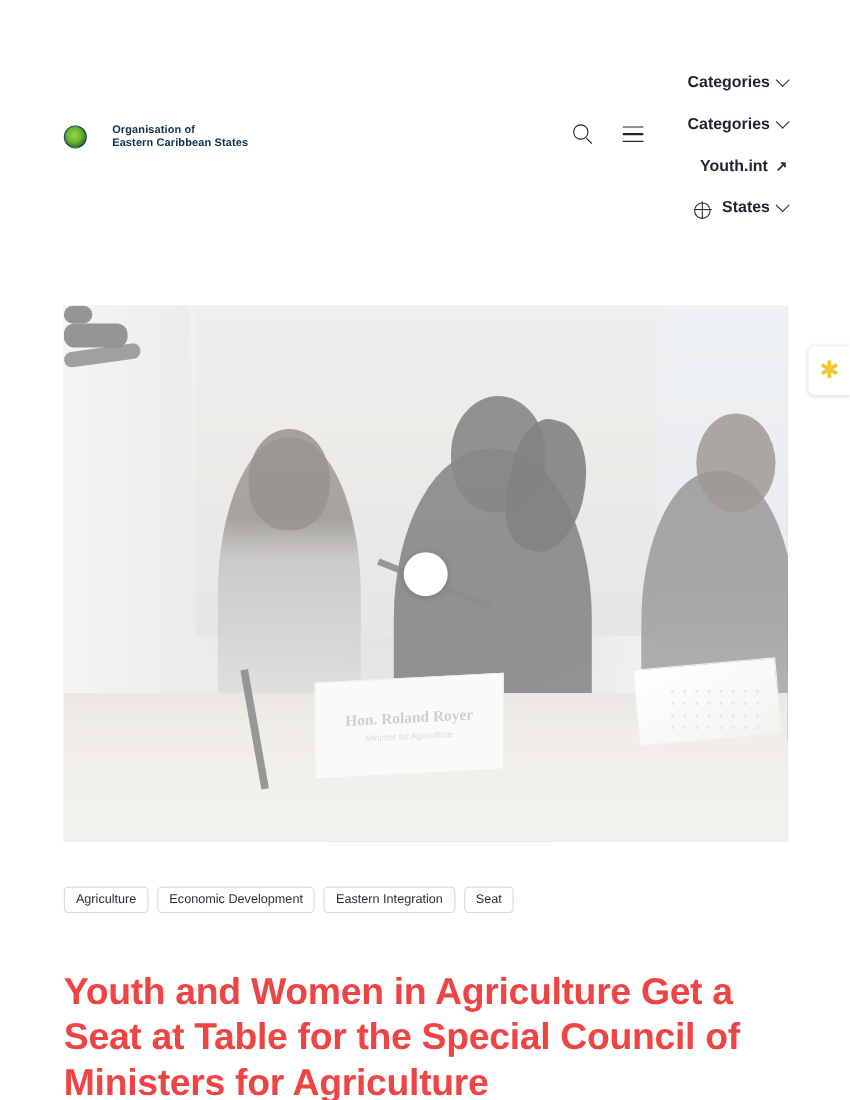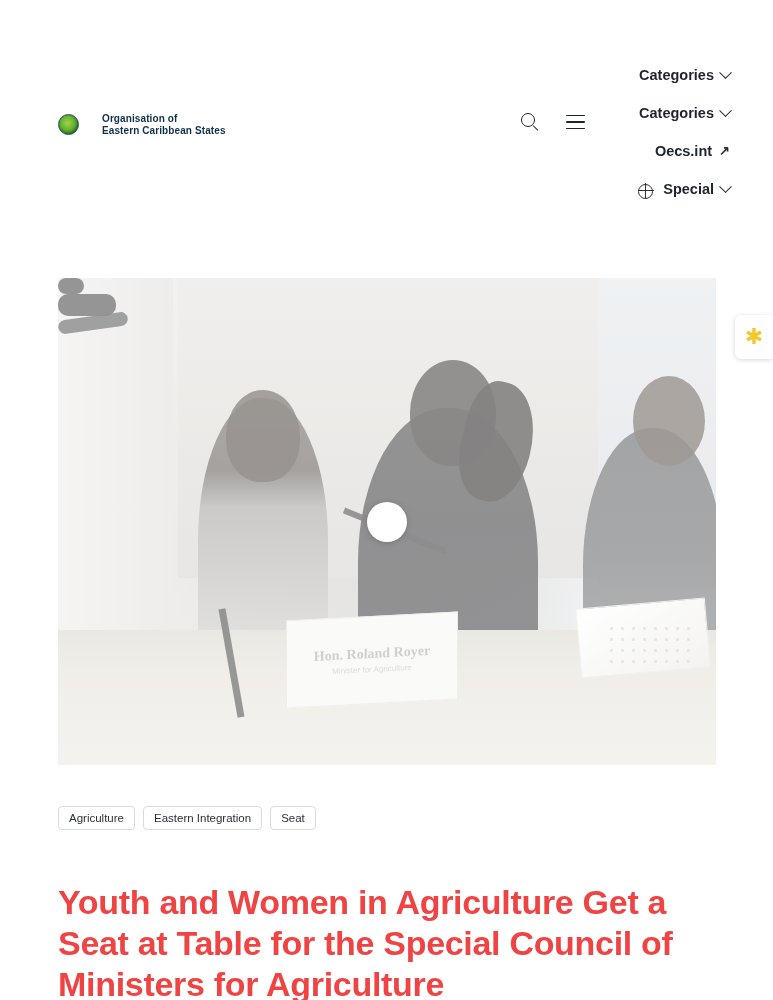--- a/index.html
+++ b/index.html
@@ -44,21 +44,21 @@
     line-height: 11.5px;
     font-weight: bold;
     color: #10304a;
     letter-spacing: .1px;
     white-space: nowrap;
   }
   .brand-text .l2 { display: block; }
 
   .header-right {
     position: absolute;
-    right: 43px;
+    right: 57px;
     top: 56px;
     width: 320px;
     text-align: left;
   }
   .nav-row {
     display: flex;
     justify-content: flex-end;
     align-items: center;
     gap: 7px;
     height: 38px;
@@ -347,26 +347,26 @@
     <nav class="header-right">
       <div class="nav-row">
         <span class="label">Categories</span>
         <span class="chev"></span>
       </div>
       <div class="nav-row">
         <span class="label">Categories</span>
         <span class="chev"></span>
       </div>
       <div class="nav-row">
-        <span class="label">Oecs.int</span>
+        <span class="label">Youth.int</span>
         <span class="arrow-ne">↗</span>
       </div>
       <div class="nav-row">
         <span class="globe"></span>
-        <span class="label">Special</span>
+        <span class="label">States</span>
         <span class="chev"></span>
       </div>
     </nav>
   </div>
 
   <div class="hero">
     <div class="hero-photo">
       <div class="wall-left"></div>
       <div class="wall-panel"></div>
       <div class="wall-right"></div>
@@ -402,19 +402,20 @@
     <div class="hero-veil"></div>
     <div class="play-btn"></div>
   </div>
 
   <div class="widget">
     <span class="star">✱</span>
   </div>
 
   <div class="tags">
     <span class="tag">Agriculture</span>
+    <span class="tag">Economic Development</span>
     <span class="tag">Eastern Integration</span>
     <span class="tag">Seat</span>
   </div>
 
   <h1 class="article-title">Youth and Women in Agriculture Get a Seat at Table for the Special Council of Ministers for Agriculture</h1>
 
 </div>
 
 </body></html>

